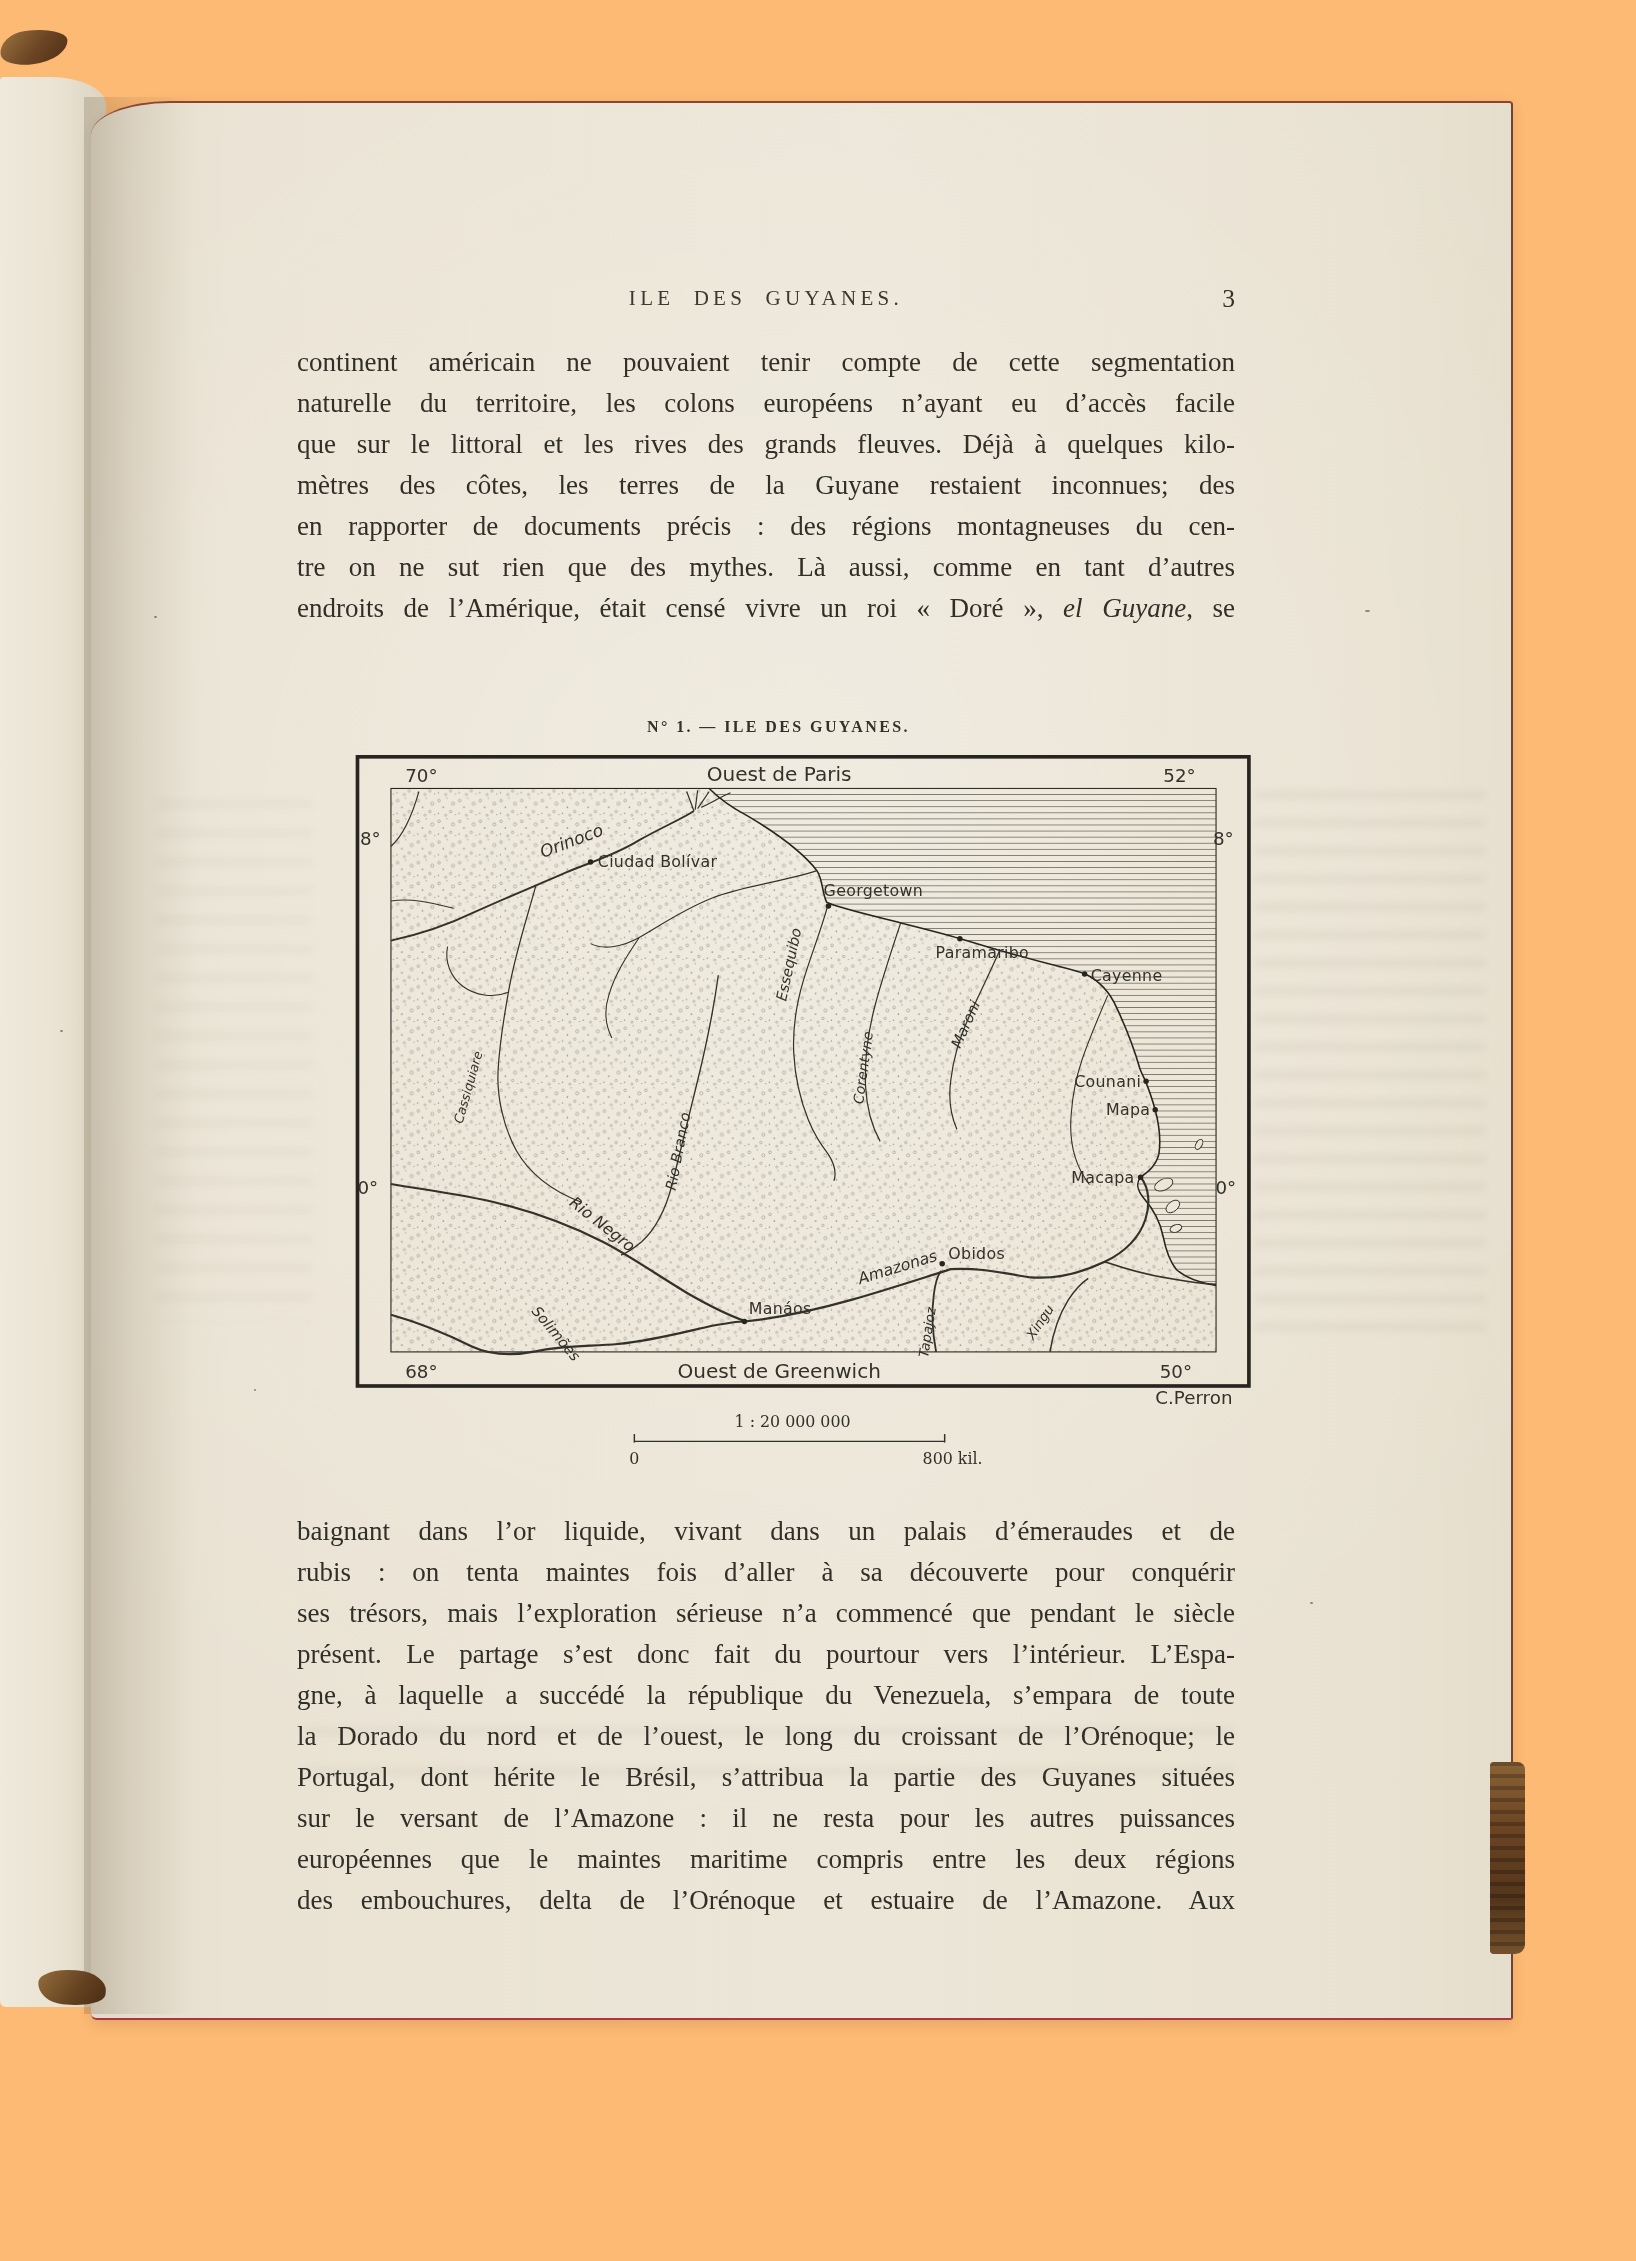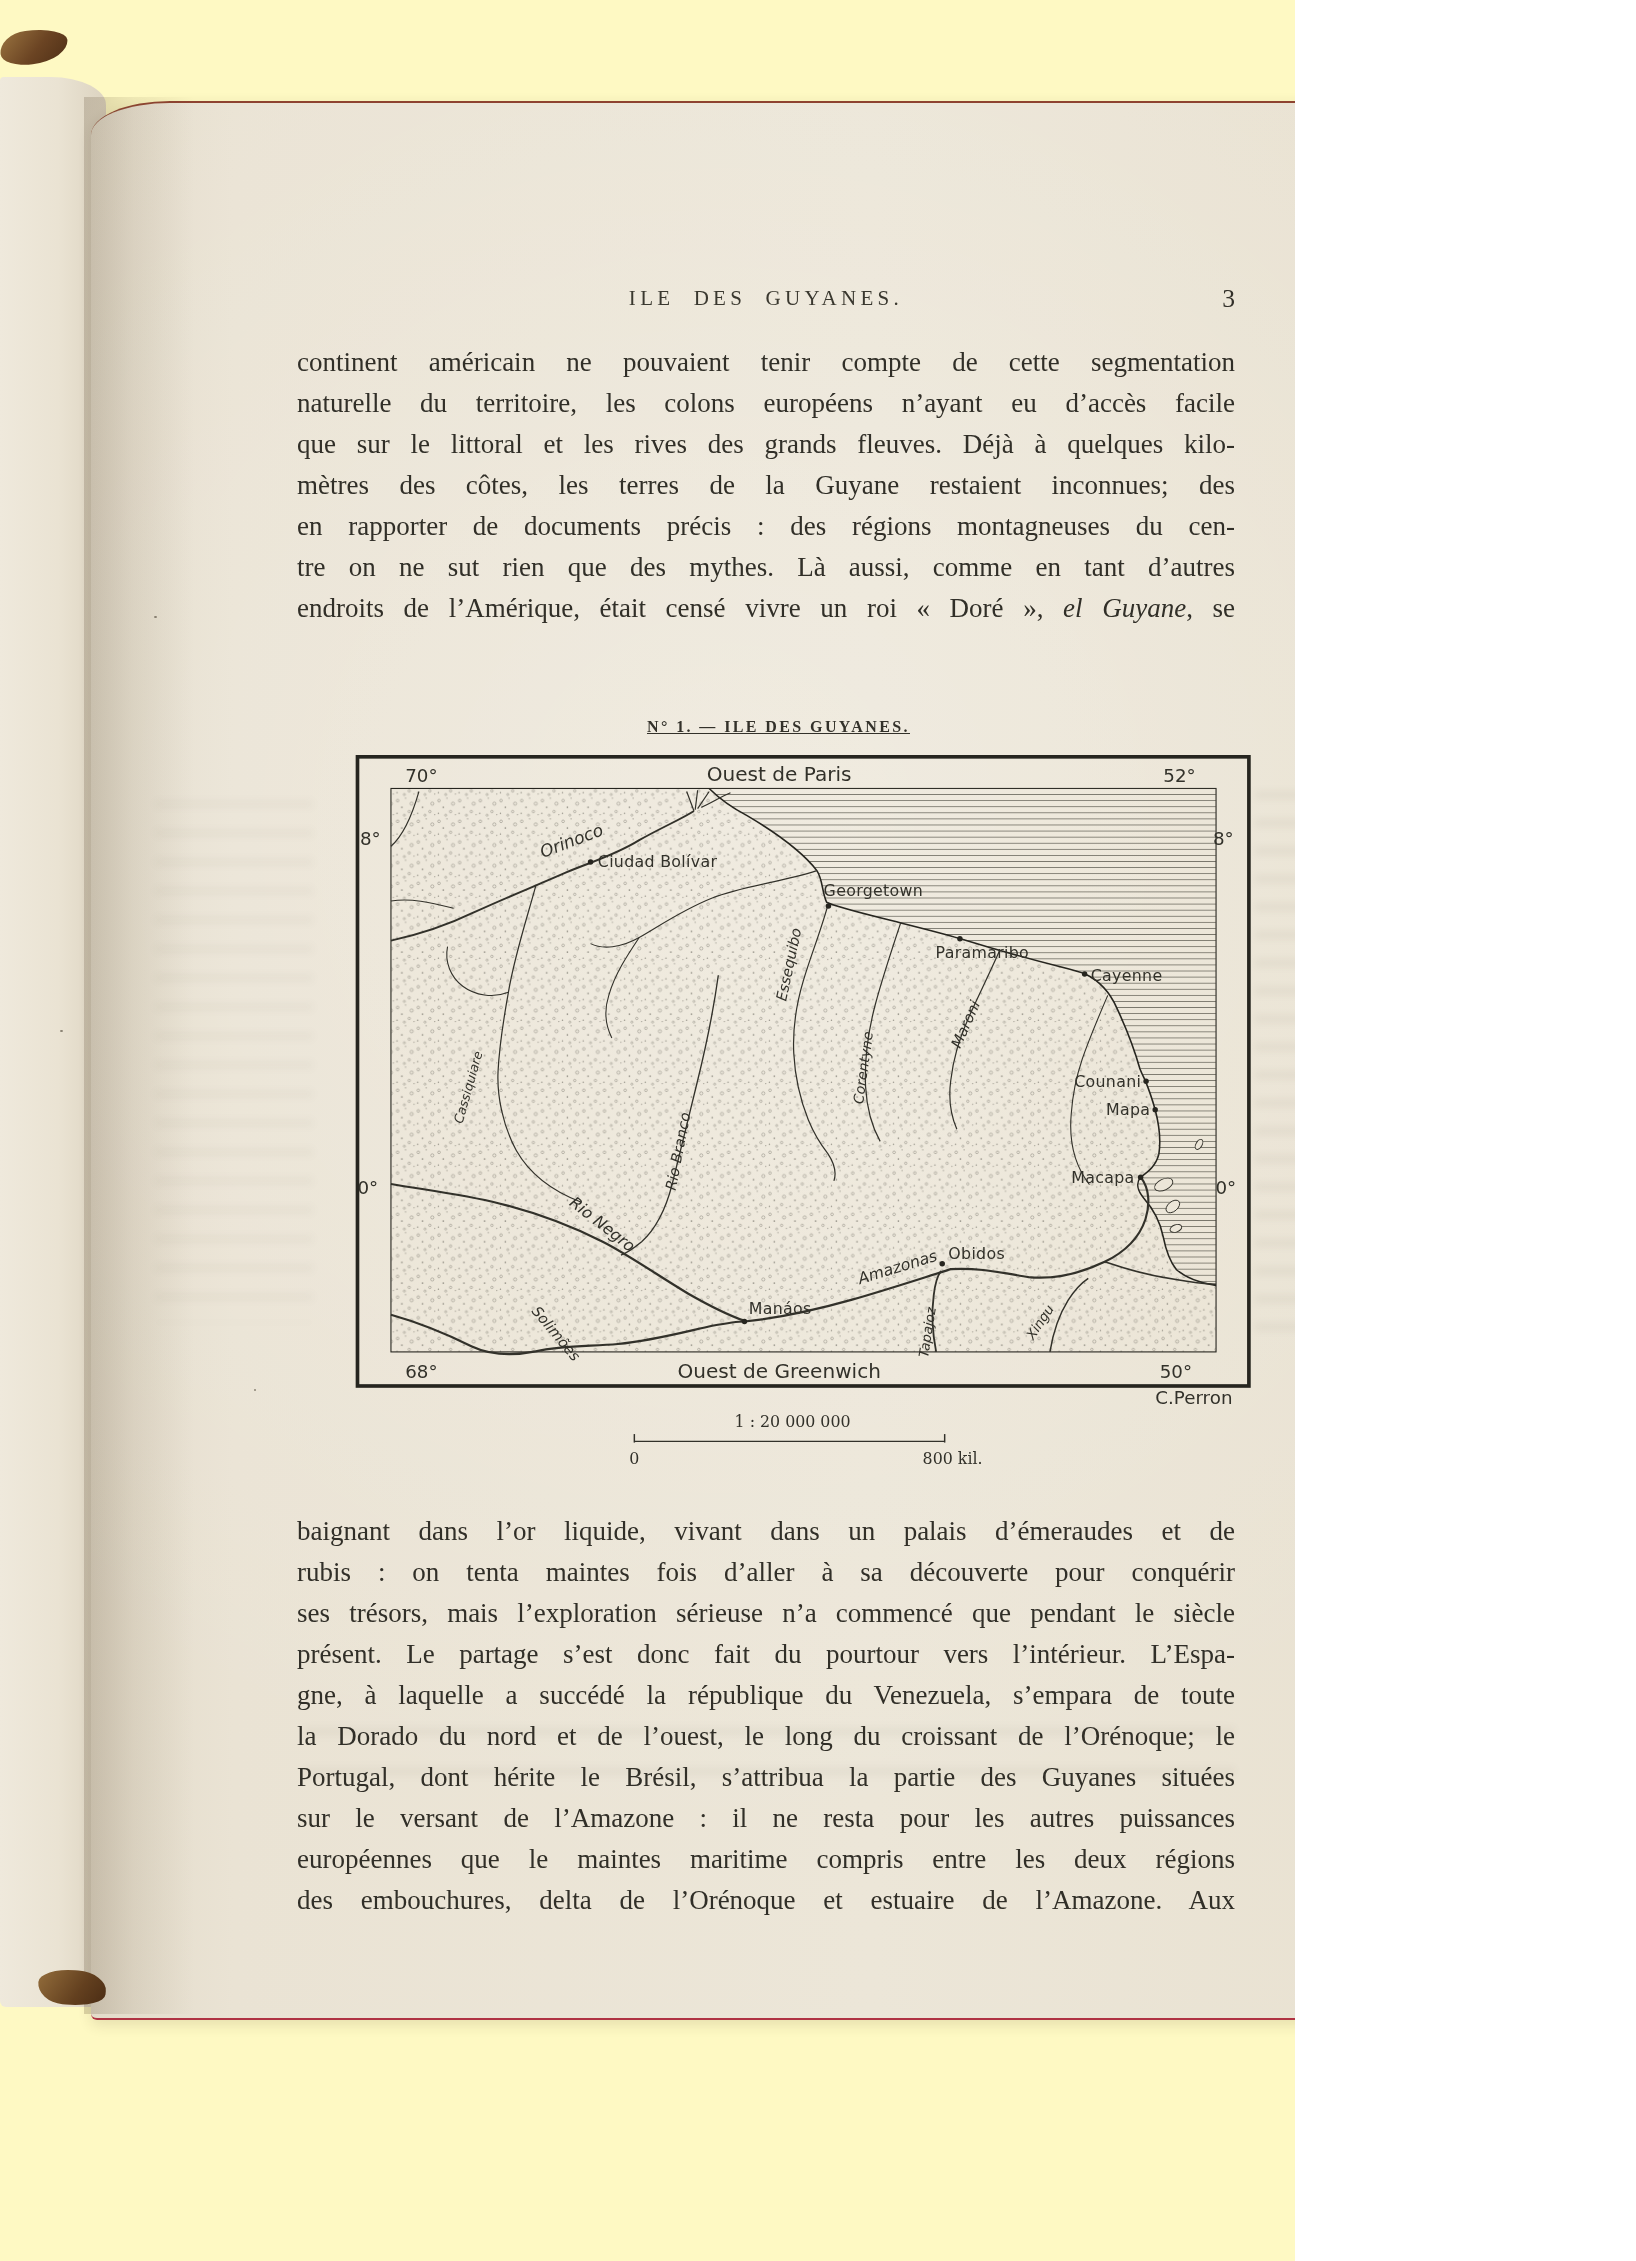--- a/index.html
+++ b/index.html
@@ -1,16 +1,16 @@
 <!DOCTYPE html>
 <html style="font-size:9.7px"><head>
 <meta charset="utf-8">
 <style>
   html,body{margin:0;padding:0;}
-  .stage{position:relative;width:1295px;height:2261px;background:#fef9c3;overflow:hidden;
+  .stage{position:relative;width:1636px;height:2261px;background:#fdba74;overflow:hidden;
          font-family:"Liberation Serif",serif;}
   
   .page-left{position:absolute;left:0;top:77px;width:106px;height:1930px;
     background:linear-gradient(90deg,#efe9dc 0%,#eae3d3 55%,#dcd3c0 100%);
     border-radius:3.7px 55px 0 6px / 3.7px 28px 0 6px;}
   .page-main{position:absolute;left:91px;top:101px;width:1420px;height:1915px;
     background:
       radial-gradient(120% 90% at 45% 38%, rgba(255,255,255,0.22), rgba(0,0,0,0) 60%),
       linear-gradient(90deg,#e3dbca 0%,#eae3d4 10%,#ece6d8 55%,#e9e2d2 90%,#e6decd 100%);
     border-top:2.4px solid #8e4330;border-right:2.4px solid #6e423a;border-bottom:2.4px solid #b03343;
@@ -29,21 +29,21 @@
   
   .header-row{position:absolute;left:297px;top:286px;width:938px;height:39px;color:#3a382f;}
   .header-title{position:absolute;left:0;right:0;text-align:center;font-size:21px;
     letter-spacing:4.3px;word-spacing:9.7px;}
   .page-number{position:absolute;right:0;top:-2.4px;font-size:25.6px;color:#33312a;}
   .para{position:absolute;left:297px;width:938px;color:#312f28;font-size:27px;}
   #para1{top:342px;} #para2{top:1511px;}
   .line{height:41px;line-height:41px;text-align:justify;text-align-last:justify;white-space:nowrap;}
   .it{font-style:italic;}
   .fig-caption{position:absolute;left:333px;top:718px;width:891px;text-align:center;
-    font-size:16px;font-weight:bold;letter-spacing:2.4px;color:#33312a;text-decoration:underline;}
+    font-size:16px;font-weight:bold;letter-spacing:2.4px;color:#33312a;}
   
   #map-wrap{position:absolute;left:329px;top:755px;width:901px;height:718px;margin-left:24px;}
   .frame-label{font-family:"DejaVu Sans",sans-serif;fill:#32312a;font-size:30px;}
   .frame-label.big{font-size:33px;}
   .city-label{font-family:"DejaVu Sans",sans-serif;fill:#32312a;font-size:26px;letter-spacing:0.5px;}
   .river-label{font-family:"DejaVu Sans",sans-serif;font-style:italic;fill:#32312a;}
   .credit{font-family:"DejaVu Sans",sans-serif;fill:#32312a;font-size:30px;}
   .scale-label{font-family:"DejaVu Serif",serif;fill:#32312a;font-size:26px;}
   .city-dot{fill:#26251f;}
   

